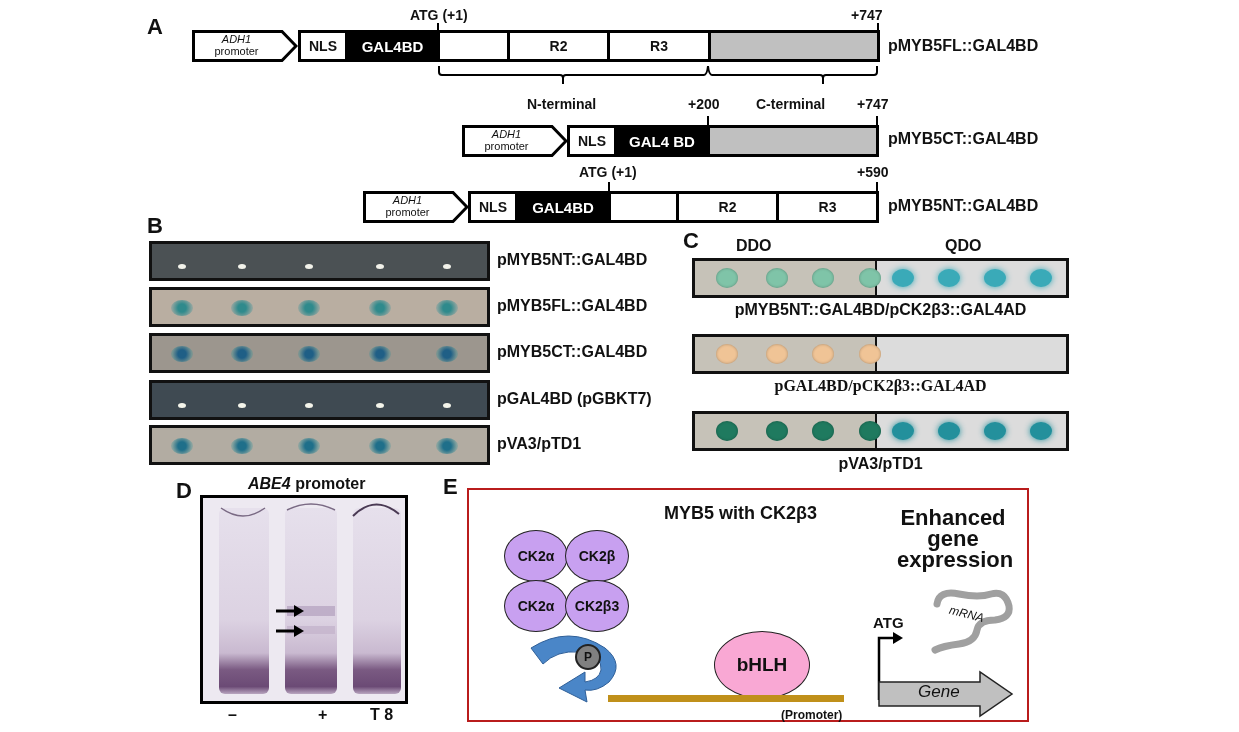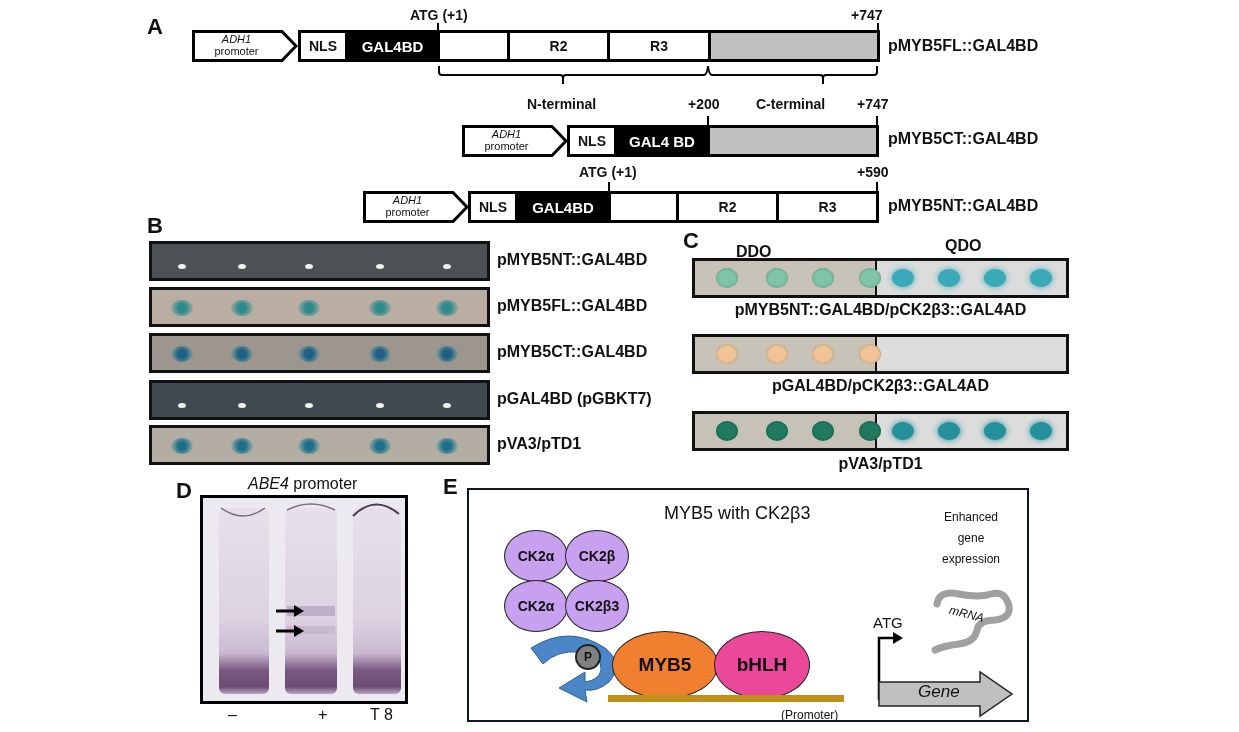--- a/index.html
+++ b/index.html
@@ -1,39 +1,39 @@
 <!DOCTYPE html>
 <html><head>
 <meta charset="utf-8">
 <style>
   html, body { margin: 0; padding: 0; background: #ffffff; }
   body { width: 1239px; height: 732px; position: relative; overflow: hidden;
          font-family: "Liberation Sans", sans-serif; color: #111; }
   .abs { position: absolute; }
   .panel-letter { position: absolute; font-weight: bold; font-size: 22px; }
-  .bold { font-weight: normal; }
+  .bold { font-weight: bold; }
   .construct-label { position: absolute; font-weight: bold; font-size: 16px; white-space: nowrap; }
   .pos-label { position: absolute; font-weight: bold; font-size: 14px; white-space: nowrap; }
   .promoter { position: absolute; height: 32px; }
   .promoter svg { position: absolute; left: 0; top: 0; }
   .promoter .ptxt { position: absolute; left: 0; top: 3px; width: 84%; text-align: center; font-size: 11px; line-height: 12px; }
   .promoter .ptxt i { display: block; font-style: italic; }
   .seg { position: absolute; height: 32px; box-sizing: border-box; border: 3px solid #000;
          display: flex; align-items: center; justify-content: center; font-weight: bold; font-size: 14px; }
   .seg.black { background: #000; color: #fff; font-size: 15px; }
   .seg.white { background: #fff; }
   .seg.grey { background: #c0c0c0; }
   .tick { position: absolute; width: 2px; background: #000; }
   .plate { position: absolute; box-sizing: border-box; border: 3px solid #111; overflow: hidden; }
   .plate .spot { position: absolute; border-radius: 50%; }
   .plate-label { position: absolute; font-weight: bold; font-size: 16px; white-space: nowrap; }
   .ctr { text-align: center; }
   .gel { position: absolute; box-sizing: border-box; border: 3px solid #000;
          background: #ece8f0; overflow: hidden; }
-  .boxE { position: absolute; box-sizing: border-box; border: 2px solid #0f172a; background: #fff; }
+  .boxE { position: absolute; box-sizing: border-box; border: 2px solid #b91c1c; background: #fff; }
   .oval { position: absolute; border: 1.5px solid #222; border-radius: 50%; box-sizing: border-box;
           display: flex; align-items: center; justify-content: center; font-weight: bold; }
 </style>
 </head>
 <body>
 
 <div class="panel-letter" style="left:147px;top:14px;">A</div>
 
 <div>
   <div class="promoter" style="left:192px;top:30px;width:106px;">
@@ -135,21 +135,21 @@
       <div class="spot" style="left: 19.15px; top: 10px; width: 22px; height: 16px; background: radial-gradient(circle, rgb(31, 111, 138) 30%, rgba(40, 140, 150, 0.35) 70%, transparent 100%);"></div>
       <div class="spot" style="left: 79.45px; top: 10px; width: 22px; height: 16px; background: radial-gradient(circle, rgb(31, 111, 138) 30%, rgba(40, 140, 150, 0.35) 70%, transparent 100%);"></div>
       <div class="spot" style="left: 146.45px; top: 10px; width: 22px; height: 16px; background: radial-gradient(circle, rgb(31, 111, 138) 30%, rgba(40, 140, 150, 0.35) 70%, transparent 100%);"></div>
       <div class="spot" style="left: 216.8px; top: 10px; width: 22px; height: 16px; background: radial-gradient(circle, rgb(31, 111, 138) 30%, rgba(40, 140, 150, 0.35) 70%, transparent 100%);"></div>
       <div class="spot" style="left: 283.8px; top: 10px; width: 22px; height: 16px; background: radial-gradient(circle, rgb(31, 111, 138) 30%, rgba(40, 140, 150, 0.35) 70%, transparent 100%);"></div>
     </div>
     <div class="plate-label" style="left: 497px; top: 435px;">pVA3/pTD1</div>
   </div>
 
 <div class="panel-letter" style="left:683px;top:228px;">C</div>
-<div class="plate-label bold" style="left:736px;top:243px;">DDO</div>
+<div class="plate-label bold" style="left:736px;top:237px;">DDO</div>
 <div class="plate-label bold" style="left:945px;top:237px;">QDO</div>
 <div id="panelC">
     <div class="plate" style="left: 692px; top: 258px; width: 377px; height: 40px; background: rgb(198, 194, 184);">
       <div style="position: absolute; left: 180px; top: 0px; width: 191px; height: 34px; background: rgb(220, 220, 220); border-left: 2px solid rgb(17, 17, 17);"></div>
       <div class="spot" style="left: 21.2px; top: 7px; width: 22px; height: 20px; background: rgb(127, 196, 168); box-shadow: rgba(0, 0, 0, 0.3) 0px 0px 3px inset;"></div>
       <div class="spot" style="left: 70.6px; top: 7px; width: 22px; height: 20px; background: rgb(127, 196, 168); box-shadow: rgba(0, 0, 0, 0.3) 0px 0px 3px inset;"></div>
       <div class="spot" style="left: 117.4px; top: 7px; width: 22px; height: 20px; background: rgb(127, 196, 168); box-shadow: rgba(0, 0, 0, 0.3) 0px 0px 3px inset;"></div>
       <div class="spot" style="left: 164.2px; top: 7px; width: 22px; height: 20px; background: rgb(127, 196, 168); box-shadow: rgba(0, 0, 0, 0.3) 0px 0px 3px inset;"></div>
       <div class="spot" style="left: 197.28px; top: 8px; width: 22px; height: 18px; background: rgb(58, 170, 184); box-shadow: rgb(58, 170, 184) 0px 0px 6px;"></div>
       <div class="spot" style="left: 243.12px; top: 8px; width: 22px; height: 18px; background: rgb(58, 170, 184); box-shadow: rgb(58, 170, 184) 0px 0px 6px;"></div>
@@ -157,21 +157,21 @@
       <div class="spot" style="left: 334.8px; top: 8px; width: 22px; height: 18px; background: rgb(58, 170, 184); box-shadow: rgb(58, 170, 184) 0px 0px 6px;"></div>
     </div>
     <div class="plate-label ctr" style="left: 692px; top: 301px; width: 377px;">pMYB5NT::GAL4BD/pCK2β3::GAL4AD</div>
     <div class="plate" style="left: 692px; top: 334px; width: 377px; height: 40px; background: rgb(198, 194, 184);">
       <div style="position: absolute; left: 180px; top: 0px; width: 191px; height: 34px; background: rgb(220, 220, 220); border-left: 2px solid rgb(17, 17, 17);"></div>
       <div class="spot" style="left: 21.2px; top: 7px; width: 22px; height: 20px; background: rgb(240, 196, 150); box-shadow: rgba(0, 0, 0, 0.3) 0px 0px 3px inset;"></div>
       <div class="spot" style="left: 70.6px; top: 7px; width: 22px; height: 20px; background: rgb(240, 196, 150); box-shadow: rgba(0, 0, 0, 0.3) 0px 0px 3px inset;"></div>
       <div class="spot" style="left: 117.4px; top: 7px; width: 22px; height: 20px; background: rgb(240, 196, 150); box-shadow: rgba(0, 0, 0, 0.3) 0px 0px 3px inset;"></div>
       <div class="spot" style="left: 164.2px; top: 7px; width: 22px; height: 20px; background: rgb(240, 196, 150); box-shadow: rgba(0, 0, 0, 0.3) 0px 0px 3px inset;"></div>
     </div>
-    <div class="plate-label ctr" style="left: 692px; top: 377px; width: 377px;">pGAL4BD/pCK2β3::GAL4AD</div>
+    <div class="plate-label ctr" style="left: 692px; top: 377px; width: 377px; font-family: Liberation Serif, serif;">pGAL4BD/pCK2β3::GAL4AD</div>
     <div class="plate" style="left: 692px; top: 411px; width: 377px; height: 40px; background: rgb(198, 194, 184);">
       <div style="position: absolute; left: 180px; top: 0px; width: 191px; height: 34px; background: rgb(220, 220, 220); border-left: 2px solid rgb(17, 17, 17);"></div>
       <div class="spot" style="left: 21.2px; top: 7px; width: 22px; height: 20px; background: rgb(31, 122, 95); box-shadow: rgba(0, 0, 0, 0.3) 0px 0px 3px inset;"></div>
       <div class="spot" style="left: 70.6px; top: 7px; width: 22px; height: 20px; background: rgb(31, 122, 95); box-shadow: rgba(0, 0, 0, 0.3) 0px 0px 3px inset;"></div>
       <div class="spot" style="left: 117.4px; top: 7px; width: 22px; height: 20px; background: rgb(31, 122, 95); box-shadow: rgba(0, 0, 0, 0.3) 0px 0px 3px inset;"></div>
       <div class="spot" style="left: 164.2px; top: 7px; width: 22px; height: 20px; background: rgb(31, 122, 95); box-shadow: rgba(0, 0, 0, 0.3) 0px 0px 3px inset;"></div>
       <div class="spot" style="left: 197.28px; top: 8px; width: 22px; height: 18px; background: rgb(35, 144, 156); box-shadow: rgb(35, 144, 156) 0px 0px 6px;"></div>
       <div class="spot" style="left: 243.12px; top: 8px; width: 22px; height: 18px; background: rgb(35, 144, 156); box-shadow: rgb(35, 144, 156) 0px 0px 6px;"></div>
       <div class="spot" style="left: 288.96px; top: 8px; width: 22px; height: 18px; background: rgb(35, 144, 156); box-shadow: rgb(35, 144, 156) 0px 0px 6px;"></div>
       <div class="spot" style="left: 334.8px; top: 8px; width: 22px; height: 18px; background: rgb(35, 144, 156); box-shadow: rgb(35, 144, 156) 0px 0px 6px;"></div>
@@ -212,38 +212,37 @@
       <polygon points="18,1 28,7 18,13" fill="#000"></polygon>
     </svg>
 </div>
 <div class="abs bold" style="left:228px;top:706px;font-size:16px;">–</div>
 <div class="abs bold" style="left:318px;top:706px;font-size:16px;">+</div>
 <div class="abs bold" style="left:370px;top:706px;font-size:16px;">T 8</div>
 
 <div class="panel-letter" style="left:443px;top:474px;">E</div>
 <div class="boxE" style="left:467px;top:488px;width:562px;height:234px;">
   <div class="abs bold" style="left:195px;top:13px;font-size:18px;white-space:nowrap;">MYB5 with CK2β3</div>
-  <div class="abs bold ctr" style="left:446px;top:17px;width:112px;font-size:12px;line-height:21px;">
+  <div class="abs bold ctr" style="left:428px;top:17px;width:112px;font-size:22px;line-height:21px;">
     <div>Enhanced</div>
     <div>gene</div>
     <div>expression</div>
   </div>
 
   <div class="oval ck2" style="left: 35px; top: 40px; width: 64px; height: 52px; font-size: 14px; background: rgb(200, 160, 240);">CK2α</div>
   <div class="oval ck2" style="left: 96px; top: 40px; width: 64px; height: 52px; font-size: 14px; background: rgb(200, 160, 240);">CK2β</div>
   <div class="oval ck2" style="left: 35px; top: 90px; width: 64px; height: 52px; font-size: 14px; background: rgb(200, 160, 240);">CK2α</div>
   <div class="oval ck2" style="left: 96px; top: 90px; width: 64px; height: 52px; font-size: 14px; background: rgb(200, 160, 240);">CK2β3</div>
 
   <svg class="abs" style="left:60px;top:140px;" width="100" height="80">
     <path d="M2,18 Q40,-6 76,18 Q96,34 80,52 Q68,62 56,60 L58,72 L30,58 L56,42 L56,52 Q70,50 72,40 Q74,26 50,22 Q28,20 14,34 Z" fill="#4a86c8" stroke="#2f5f98" stroke-width="1"></path>
   </svg>
   <div class="oval" id="p-circle" style="left:106px;top:154px;width:26px;height:26px;background:#808080;font-size:12px;border-width:2px;">P</div>
 
-  <div class="oval" id="myb5" style="left: 143px; top: 141px; width: 106px; height: 68px; font-size: 19px; background: rgb(240, 128, 48);">MYB5</div>
-  <div class="oval" id="bhlh" style="left: 245px; top: 141px; width: 96px; height: 68px; font-size: 19px; background: #ec4899;">bHLH</div>
+  <div class="oval" id="bhlh" style="left: 245px; top: 141px; width: 96px; height: 68px; font-size: 19px; background: #f9a8d4;">bHLH</div>
 
   <div class="abs" id="promLine" style="left: 139px; top: 205px; width: 236px; height: 7px; background: rgb(192, 144, 26);"></div>
   <div class="abs bold" style="left:312px;top:218px;font-size:12px;white-space:nowrap;">(Promoter)</div>
 
   <svg class="abs" style="left:408px;top:140px;" width="30" height="72">
     <path d="M2,70 L2,8 L18,8" stroke="#000" stroke-width="2.5" fill="none"></path>
     <polygon points="16,2 26,8 16,14" fill="#000"></polygon>
   </svg>
   <div class="abs bold" style="left:404px;top:124px;font-size:15px;">ATG</div>
 

